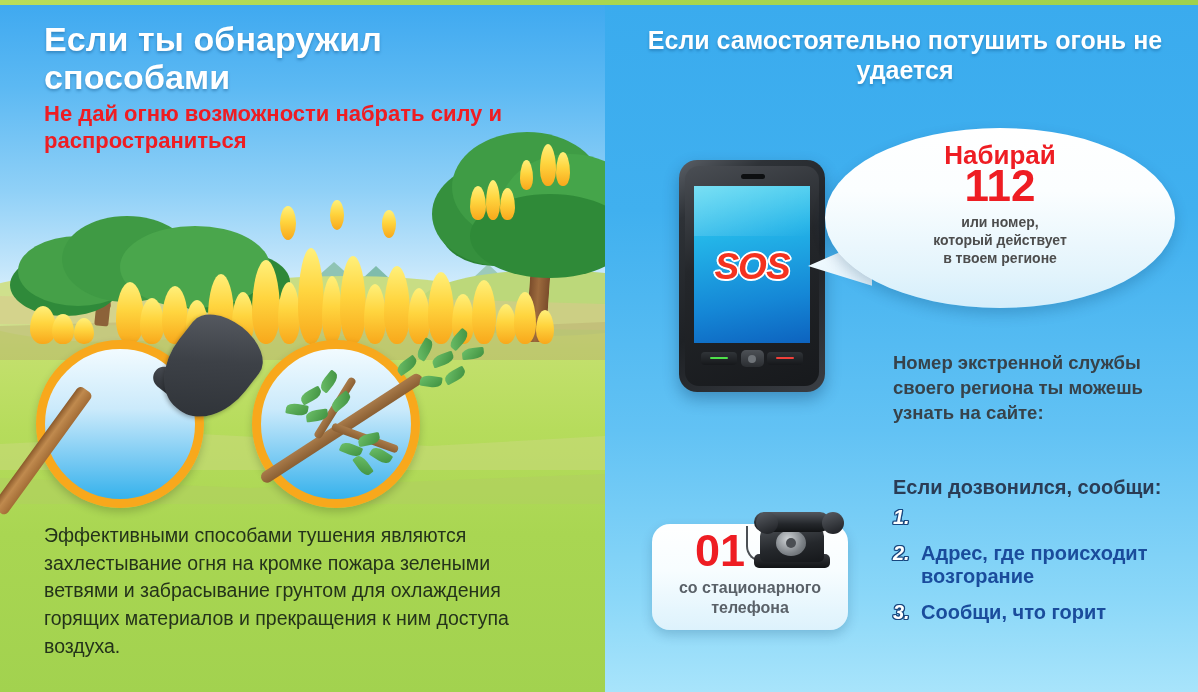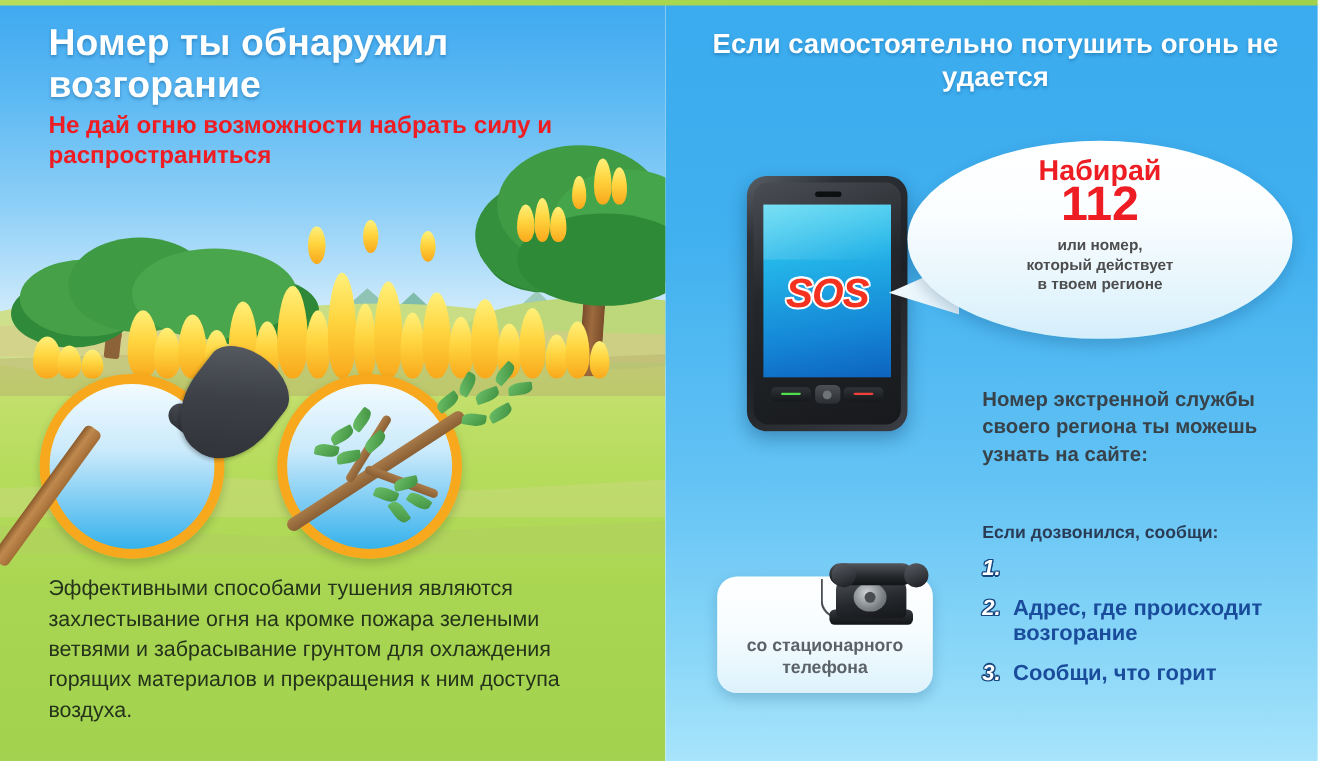--- a/index.html
+++ b/index.html
@@ -118,21 +118,21 @@
     color:#ee1d23;font-size:26px;font-weight:bold;}
   .bub-112{position:absolute;left:825px;top:164px;width:350px;text-align:center;
     color:#ee1d23;font-size:44px;font-weight:bold;line-height:1;}
   .bub-rest{position:absolute;left:825px;top:214px;width:350px;text-align:center;
     color:#4d4d4d;font-size:14px;font-weight:bold;line-height:1.28;}
 
   .note-right{position:absolute;left:893px;top:350px;width:300px;color:#37424a;font-size:18.5px;
     line-height:1.36;font-weight:600;}
   .site-right{position:absolute;left:893px;top:428px;width:300px;color:#ee1d23;font-size:23px;
     font-weight:bold;}
-  .list-title{position:absolute;left:893px;top:476px;width:300px;color:#2a3c55;font-size:16px;
+  .list-title{position:absolute;left:893px;top:476px;width:300px;color:#2a3c55;font-size:20px;
     font-weight:600;}
   .olist{position:absolute;left:893px;top:506px;width:300px;}
   .oitem{display:flex;align-items:flex-start;margin-bottom:12px;}
   .onum{flex:0 0 28px;color:#ffffff;font-size:20px;font-weight:bold;font-style:italic;
     line-height:1.18;
     text-shadow:-1.2px 0 0 #18477f,1.2px 0 0 #18477f,0 -1.2px 0 #18477f,0 1.2px 0 #18477f,
                 -1px -1px 0 #18477f,1px 1px 0 #18477f,1px -1px 0 #18477f,-1px 1px 0 #18477f;}
   .otext{color:#1a4c9c;font-size:20px;font-weight:600;line-height:1.18;}
 
   
@@ -286,21 +286,21 @@
     <div class="leaf" style="left:414px;top:340px;transform:rotate(-60deg);"></div>
     <div class="leaf" style="left:432px;top:350px;transform:rotate(-20deg);"></div>
     <div class="leaf" style="left:448px;top:330px;transform:rotate(-48deg);"></div>
     <div class="leaf" style="left:420px;top:372px;transform:rotate(8deg);"></div>
     <div class="leaf" style="left:444px;top:366px;transform:rotate(-28deg);"></div>
     <div class="leaf" style="left:462px;top:344px;transform:rotate(-6deg);"></div>
   </div>
 
   <div class="panel-right"></div>
 
-  <div class="h1-left">Номер ты обнаружил возгорание</div>
+  <div class="h1-left">Если ты обнаружил способами</div>
   <div class="sub-left">Не дай огню возможности набрать силу и распространиться</div>
   <div class="h1-right">Если самостоятельно потушить огонь не удается</div>
   <div class="para-left">Эффективными способами тушения являются захлестывание огня на кромке пожара зелеными ветвями и забрасывание грунтом для охлаждения горящих материалов и прекращения к ним доступа воздуха.</div>
 
   <div class="phone">
     <div class="phone-inner"></div>
     <div class="phone-speaker"></div>
     <div class="phone-screen"></div>
     <div class="phone-gloss"></div>
     <div class="sos">SOS</div>
@@ -340,15 +340,16 @@
   <div class="rphone">
     <div class="rp-cord"></div>
     <div class="rp-base"></div>
     <div class="rp-body"></div>
     <div class="rp-dial"></div>
     <div class="rp-handset">
       <div class="rp-ear l"></div>
       <div class="rp-ear r"></div>
     </div>
   </div>
+  <div class="card01-num">01</div>
   <div class="card01-cap">со стационарного телефона</div>
 
 </div>
 
 </body></html>

